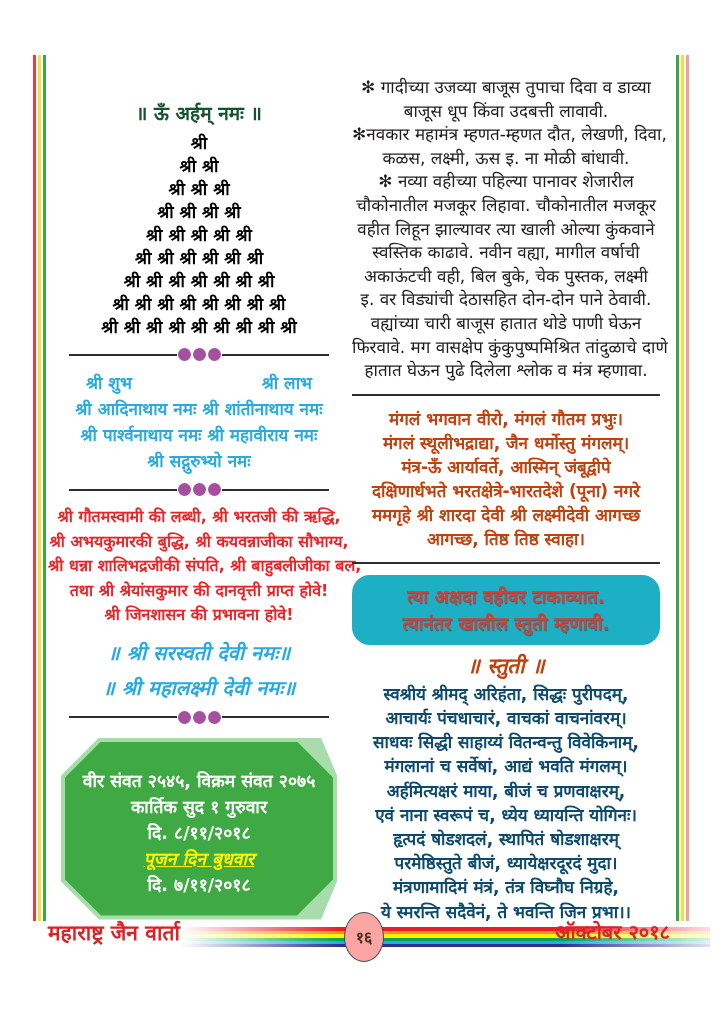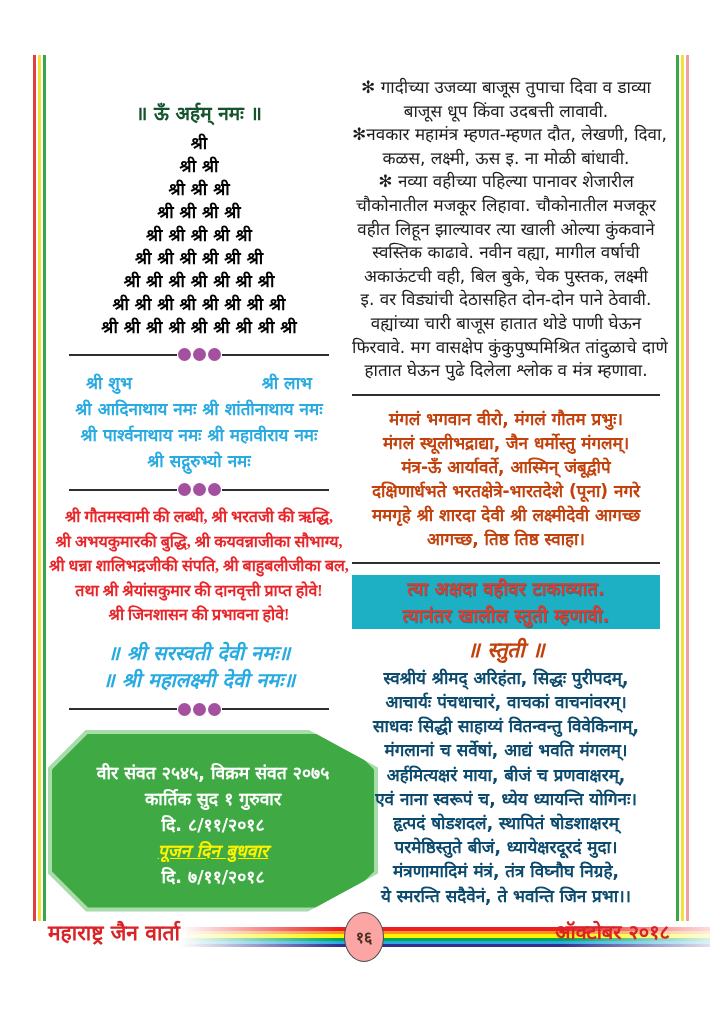--- a/index.html
+++ b/index.html
@@ -20,41 +20,41 @@
   .invocation { color:#14532d; font-size:19px; font-weight:bold; margin-bottom:6px; }
   .pyramid div { color:#000000; font-size:17px; font-weight:bold; line-height:23px; white-space:nowrap; }
 
   .divider { display:flex; align-items:center; justify-content:center; width:86%; margin:9px auto; }
   .divider .dline { flex:1; height:2px; background:#2e2e2e; }
   .divider .dot { width:13px; height:13px; border-radius:50%; background:#a4509e; margin:0 1px; flex:0 0 auto; }
 
   .shubh-row { display:flex; justify-content:space-between; padding:0 38px; color:#29abe2; font-size:17px; font-weight:bold; line-height:26px; }
   .namah div { color:#29abe2; font-size:17px; font-weight:bold; line-height:26px; white-space:nowrap; }
 
-  .red-verse div { color:#e8262a; font-size:16px; font-weight:bold; line-height:24.5px; white-space:nowrap;font-family:Liberation Serif, serif; }
-
-  .devi div { color:#29abe2; font-size:20px; font-weight:bold; font-style:italic; line-height:27px; }
+  .red-verse div { color:#e8262a; font-size:16px; font-weight:bold; line-height:24.5px; white-space:nowrap; }
+
+  .devi div { color:#29abe2; font-size:20px; font-weight:bold; font-style:italic; line-height:27px;margin-top:8px; }
 
   .green-box-outer {
-    margin:14px auto 0; width:330px; height:182px; background:#a8dcaa; padding:4px; box-sizing:border-box;
+    margin:14px auto 0; width:276px; height:182px; background:#a8dcaa; padding:4px; box-sizing:border-box;
     clip-path:polygon(38px 0,260px 0,100% 38px,100% calc(100% - 38px),260px 100%,38px 100%,0 calc(100% - 38px),0 38px);
   }
   .green-box {
     width:100%; height:100%; background:#3faa44; box-sizing:border-box; padding-top:26px;
     clip-path:polygon(36px 0,calc(100% - 36px) 0,100% 36px,100% calc(100% - 36px),calc(100% - 36px) 100%,36px 100%,0 calc(100% - 36px),0 36px);
   }
   .green-box div { color:#ffffff; font-size:17.5px; font-weight:bold; line-height:26px; }
   .green-box .hl { color:#fff200; font-style:italic; text-decoration:underline; }
 
   
   .right-col { position:absolute; left:352px; top:76px; width:308px; text-align:center; }
   .instructions div { color:#1d1b1c; font-size:17px; line-height:23.6px; white-space:nowrap; }
   .rule { height:2px; background:#2e2e2e; margin:11px 0; }
   .mangal div { color:#c2410c; font-size:17px; font-weight:bold; line-height:24px; white-space:nowrap; }
-  .cyan-box { background:#1db0c4; padding:0 4px; margin-top:1px; }
+  .cyan-box { background:#1db0c4; padding:8px 4px; margin-top:1px;border-radius:18px; }
   .cyan-box div { color:#e0392f; font-size:18.5px; font-weight:bold; line-height:27px; text-shadow:0.5px 0.5px 0 #0e7c8a; }
   .stuti-head { color:#c2410c; font-size:21px; font-weight:bold; font-style:italic; margin:6px 0 3px; }
   .stuti div { color:#0c4a6e; font-size:17px; font-weight:bold; line-height:24.2px; white-space:nowrap; }
 
   
   .footer { position:absolute; left:0; top:908px; width:725px; height:60px; }
   .rainbow {
     position:absolute; left:180px; top:17px; width:530px; height:22px;
     background:
       linear-gradient(to right,#fff 0%,rgba(255,255,255,0) 30%,rgba(255,255,255,0) 72%,rgba(255,255,255,0.85) 100%),

